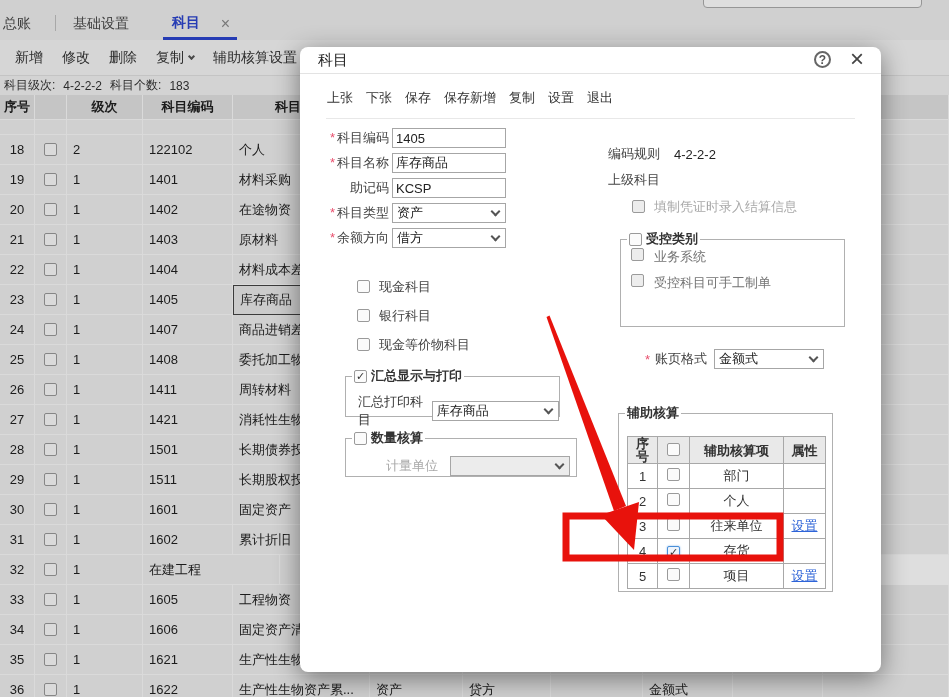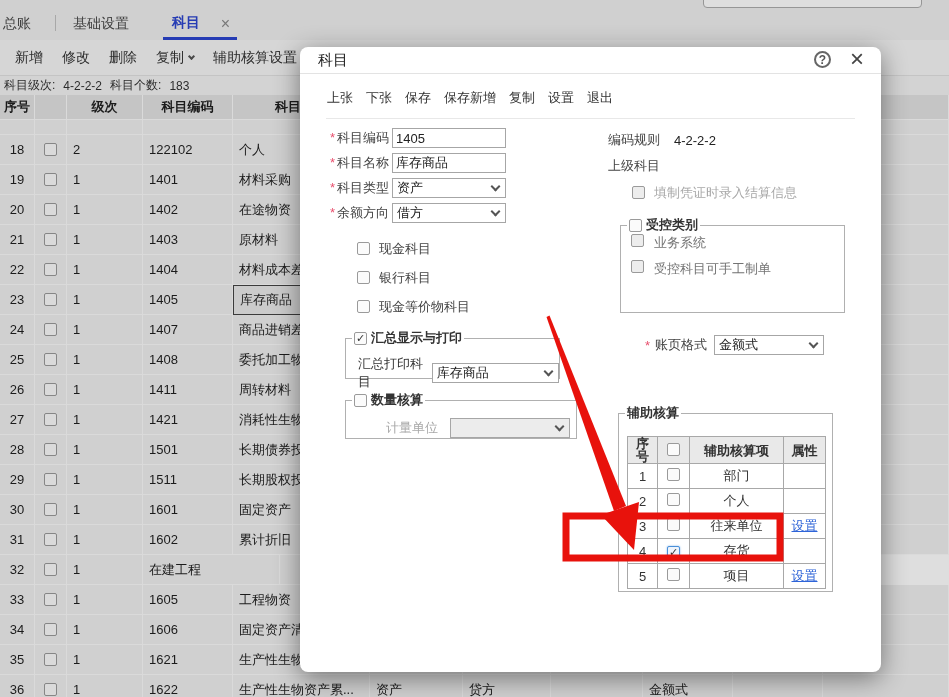--- a/index.html
+++ b/index.html
@@ -471,36 +471,40 @@
         <div class="form-rows">
           <div class="form-row">
             <span class="flabel"><i class="req">*</i><span>科目编码</span></span>
             <input class="fin" value="1405" style="">
           </div>
           <div class="form-row">
             <span class="flabel"><i class="req">*</i><span>科目名称</span></span>
             <input class="fin" value="库存商品" style="">
           </div>
           <div class="form-row">
+            <span class="flabel"><i class="req hidden">*</i><span>助记码</span></span>
+            <input class="fin" value="KCSP" style="">
+          </div>
+          <div class="form-row">
             <span class="flabel"><i class="req">*</i><span>科目类型</span></span>
             <div class="fselect">
               <span class="sval">资产</span>
                 <span class="chev"></span>
             </div>
           </div>
           <div class="form-row">
             <span class="flabel"><i class="req">*</i><span>余额方向</span></span>
             <div class="fselect">
               <span class="sval">借方</span>
                 <span class="chev"></span>
             </div>
           </div>
         </div>
 
-        <div style="margin-top:11px">
+        <div style="margin-top:24px">
             <div class="cbrow">
               <span class="cb"></span>
               <span>现金科目</span>
             </div>
             <div class="cbrow">
               <span class="cb"></span>
               <span>银行科目</span>
             </div>
             <div class="cbrow">
               <span class="cb"></span>
@@ -531,21 +535,21 @@
             <span class="gray-label">计量单位</span>
             <div class="fselect w120 disabled">
               <span class="sval"></span>
                 <span class="chev"></span>
             </div>
           </div>
         </fieldset>
       </div>
 
       <div class="m-right">
-        <div class="r-row" style="margin-top:2px">
+        <div class="r-row" style="margin-top:16px">
           <span>编码规则</span>
           <span class="rval">4-2-2-2</span>
         </div>
         <div class="r-row">
           <span>上级科目</span>
         </div>
         <div class="r-cbrow gray">
           <span class="cb gray"></span>
           <span>填制凭证时录入结算信息</span>
         </div>

